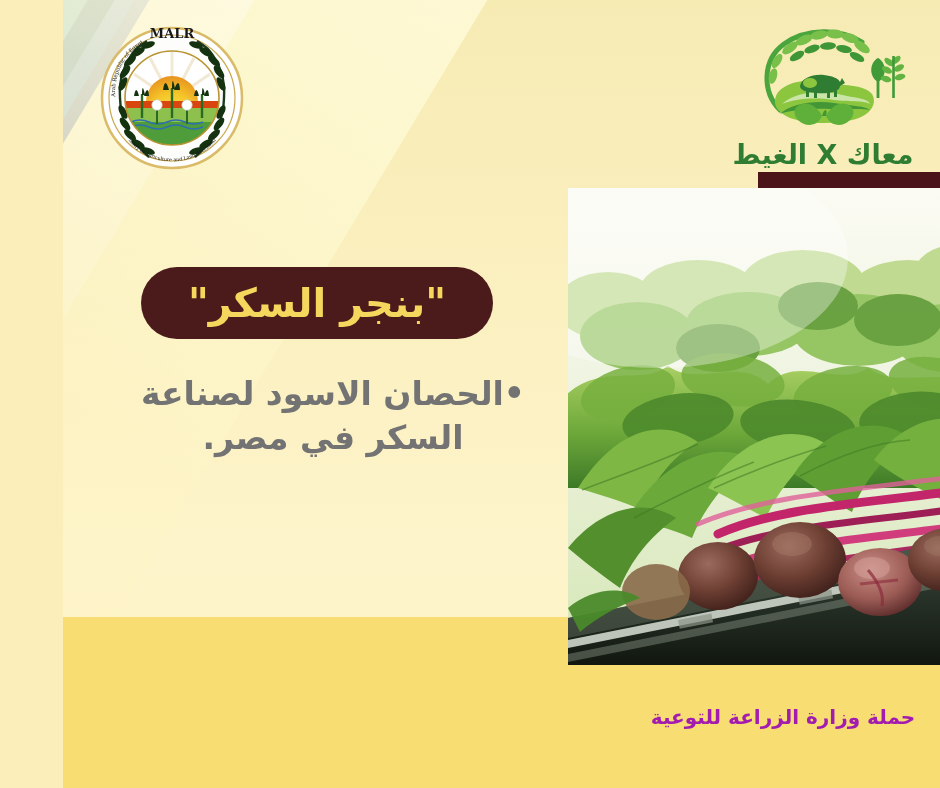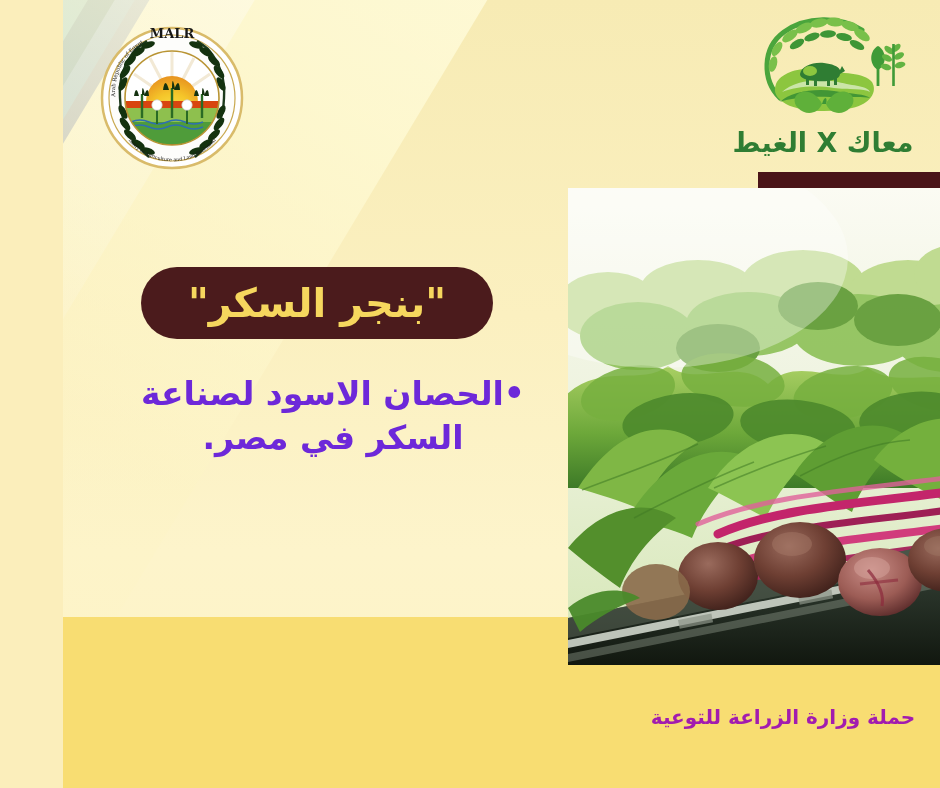--- a/index.html
+++ b/index.html
@@ -79,21 +79,21 @@
   }
 
   
   .emblem{
     position:absolute;left:35px;top:22px;width:148px;height:150px;
   }
   .emblem svg{display:block;width:100%;height:100%;}
 
   
   .campaign-logo{
-    position:absolute;right:22px;top:8px;width:190px;height:160px;
+    position:absolute;right:22px;top:20px;width:190px;height:160px;
     text-align:center;
   }
   .campaign-logo .mark{width:190px;height:118px;display:block;}
   .campaign-wordmark{
     width:190px;height:40px;display:block;margin-top:-4px;
   }
 
   
   .photo-frame{
     position:absolute;
@@ -131,21 +131,21 @@
 
   
   .bullets{
     position:absolute;
     left:60px;top:372px;
     width:420px;
     direction:rtl;
     text-align:center;
   }
   .bullet{
-    color:#6d28d9;
+    color:#737373;
     font-size:33px;
     font-weight:bold;
     line-height:1.32;
     margin:0 0 26px 0;
   }
 
   
   .footer{
     position:absolute;
     left:520px;top:703px;

